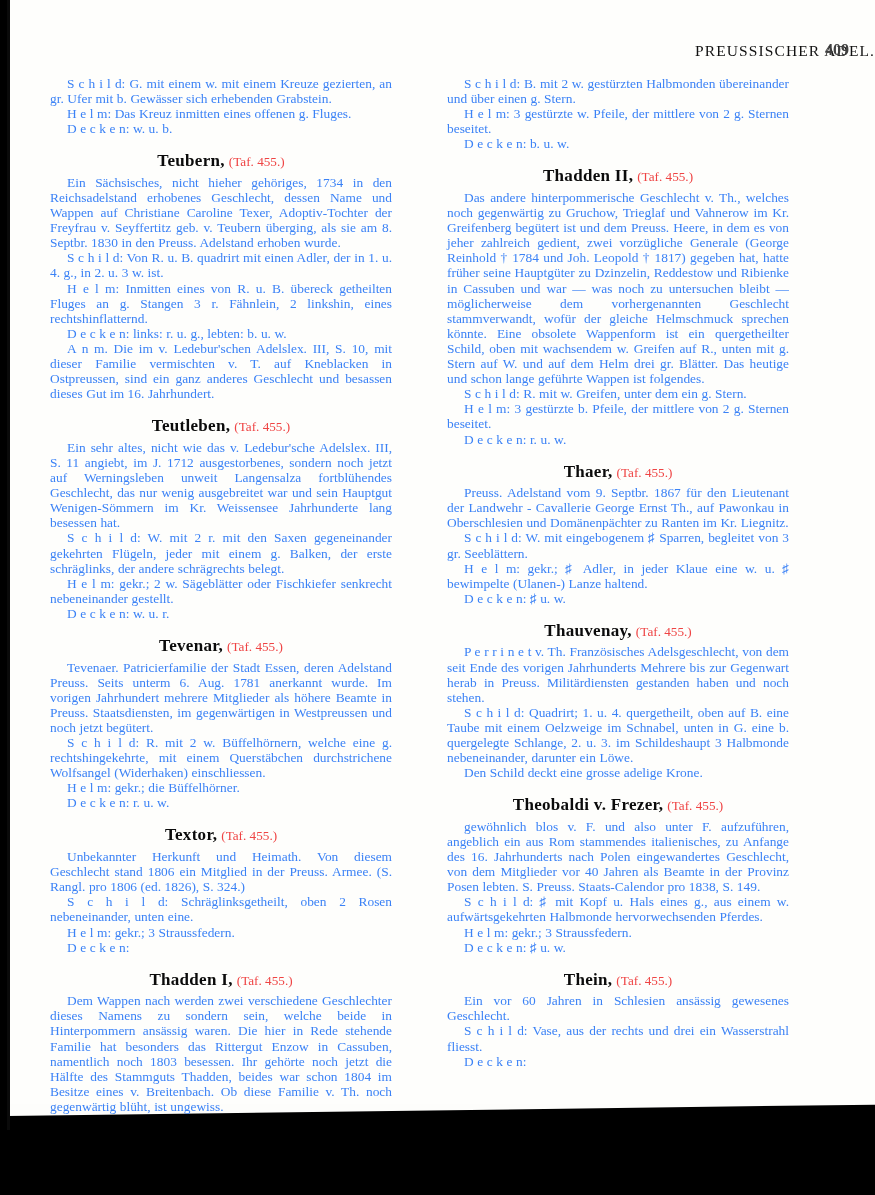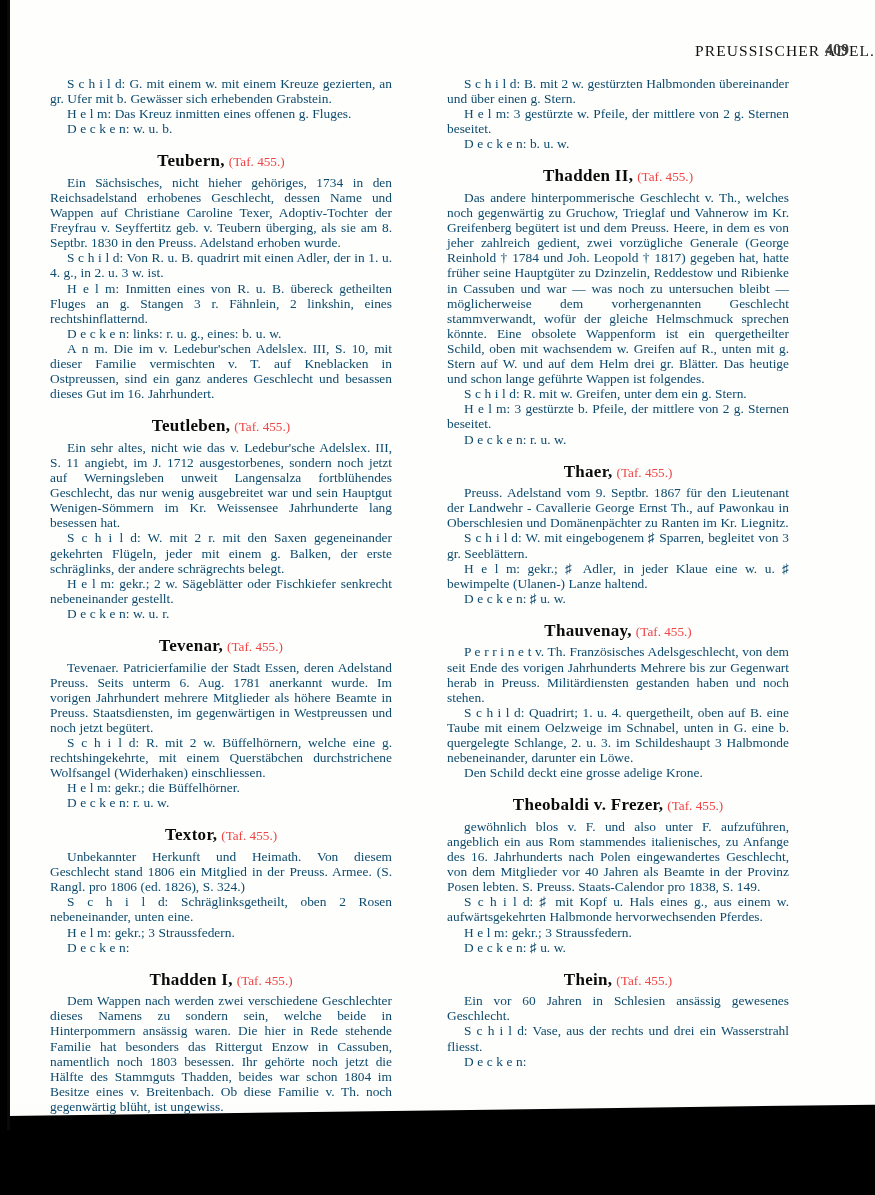--- a/index.html
+++ b/index.html
@@ -104,21 +104,21 @@
     font-size: 13.2px;
     color: #ef4444;
   }
 
   p.para {
     margin: 0;
     text-align: justify;
     text-align-last: left;
     font-size: 13.4px;
     line-height: 15.1px;
-    color: #0c4a6e;
+    color: #3b82f6;
     text-indent: 17px;
     -webkit-hyphens: auto;
     hyphens: auto;
     word-spacing: 0.2px;
   }
   .no-indent  { text-indent: 0; }
 </style>
 </head>
 <body>
 
@@ -144,21 +144,21 @@
         </div>
 
         <div class="entry">
           <div class="entry-head">
             <span class="entry-name">Teubern,</span>
             <span class="entry-plate">(Taf. 455.)</span>
           </div>
           <p class="para">Ein Sächsisches, nicht hieher gehöriges, 1734 in den Reichsadelstand erhobenes Geschlecht, dessen Name und Wappen auf Christiane Caroline Texer, Adoptiv-Tochter der Freyfrau v. Seyffertitz geb. v. Teubern überging, als sie am 8. Septbr. 1830 in den Preuss. Adelstand erhoben wurde.</p>
           <p class="para">S c h i l d: Von R. u. B. quadrirt mit einen Adler, der in 1. u. 4. g., in 2. u. 3 w. ist.</p>
           <p class="para">H e l m: Inmitten eines von R. u. B. übereck getheilten Fluges an g. Stangen 3 r. Fähnlein, 2 linkshin, eines rechtshinflatternd.</p>
-          <p class="para">D e c k e n: links: r. u. g., eines: b. u. w.</p>
+          <p class="para">D e c k e n: links: r. u. g., lebten: b. u. w.</p>
           <p class="para">A n m. Die im v. Ledebur'schen Adelslex. III, S. 10, mit dieser Familie vermischten v. T. auf Kneblacken in Ostpreussen, sind ein ganz anderes Geschlecht und besassen dieses Gut im 16. Jahrhundert.</p>
         </div>
 
         <div class="entry">
           <div class="entry-head">
             <span class="entry-name">Teutleben,</span>
             <span class="entry-plate">(Taf. 455.)</span>
           </div>
           <p class="para">Ein sehr altes, nicht wie das v. Ledebur'sche Adelslex. III, S. 11 angiebt, im J. 1712 ausgestorbenes, sondern noch jetzt auf Werningsleben unweit Langensalza fortblühendes Geschlecht, das nur wenig ausgebreitet war und sein Hauptgut Wenigen-Sömmern im Kr. Weissensee Jahrhunderte lang besessen hat.</p>
           <p class="para">S c h i l d: W. mit 2 r. mit den Saxen gegeneinander gekehrten Flügeln, jeder mit einem g. Balken, der erste schräglinks, der andere schrägrechts belegt.</p>

